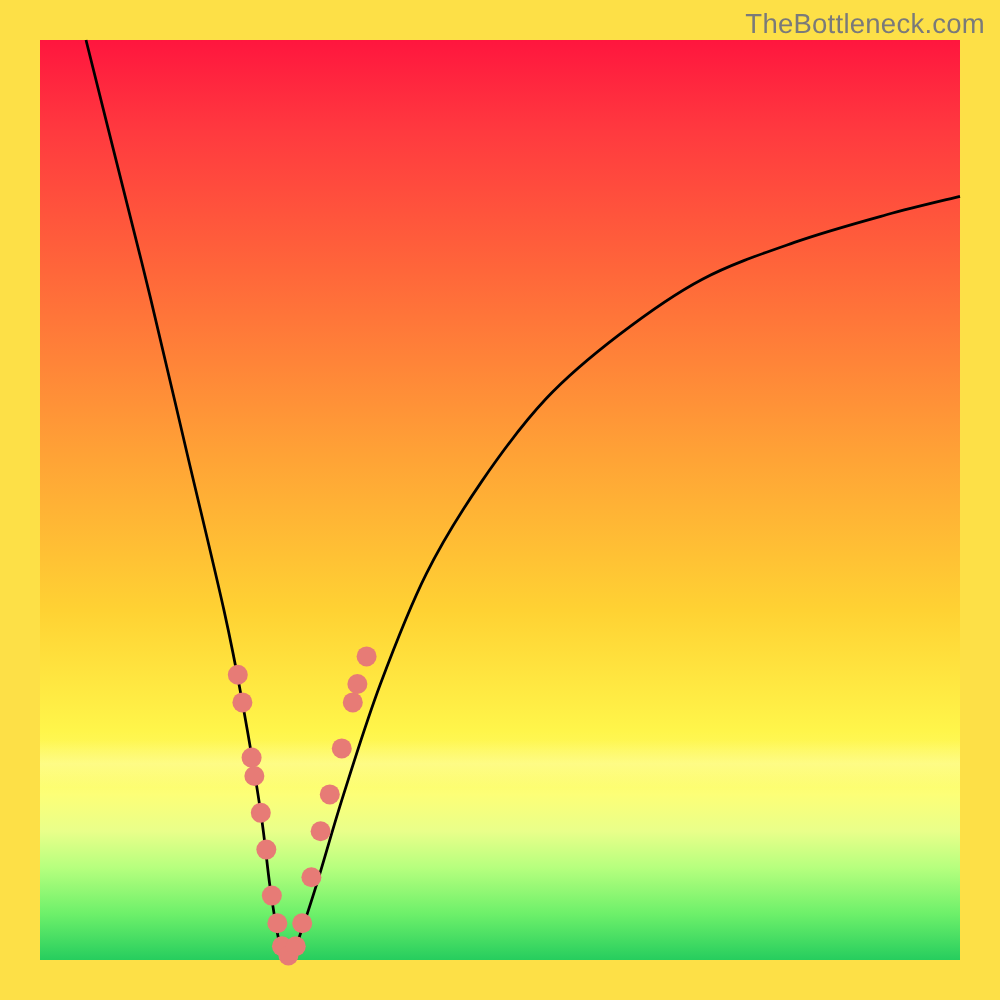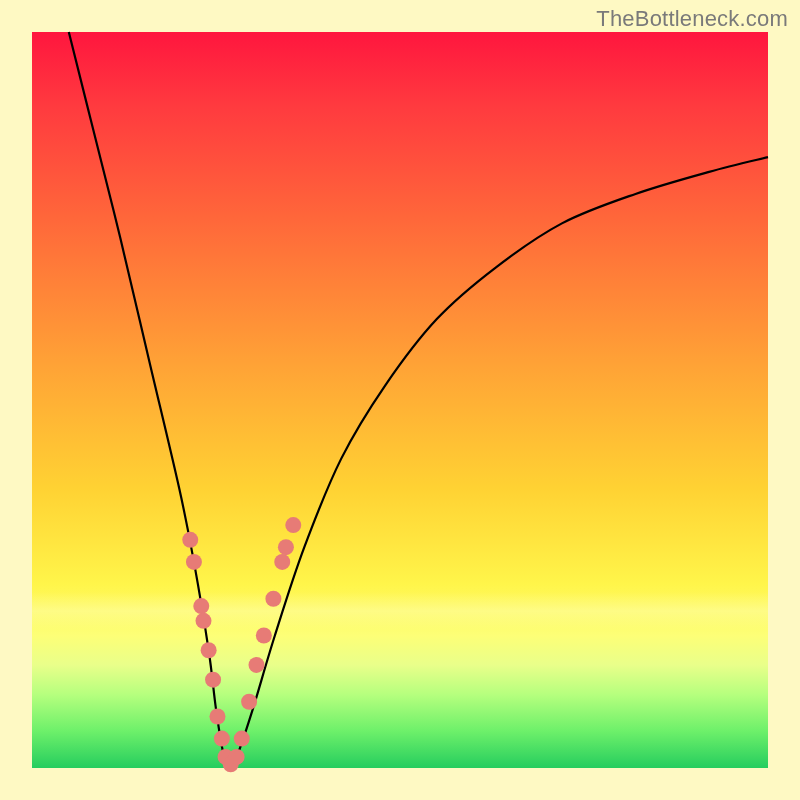--- a/index.html
+++ b/index.html
@@ -9,21 +9,21 @@
     height: 800px;
     background: #000;
     overflow: hidden;
   }
   .frame {
     position: absolute;
     left: 0;
     top: 0;
     width: 800px;
     height: 800px;
-    background: #fef9c3;
+    background: #fde047;
   }
   .plot {
     position: absolute;
     left: 32px;
     top: 32px;
     width: 736px;
     height: 736px;
     
     background: linear-gradient(
       to bottom,

